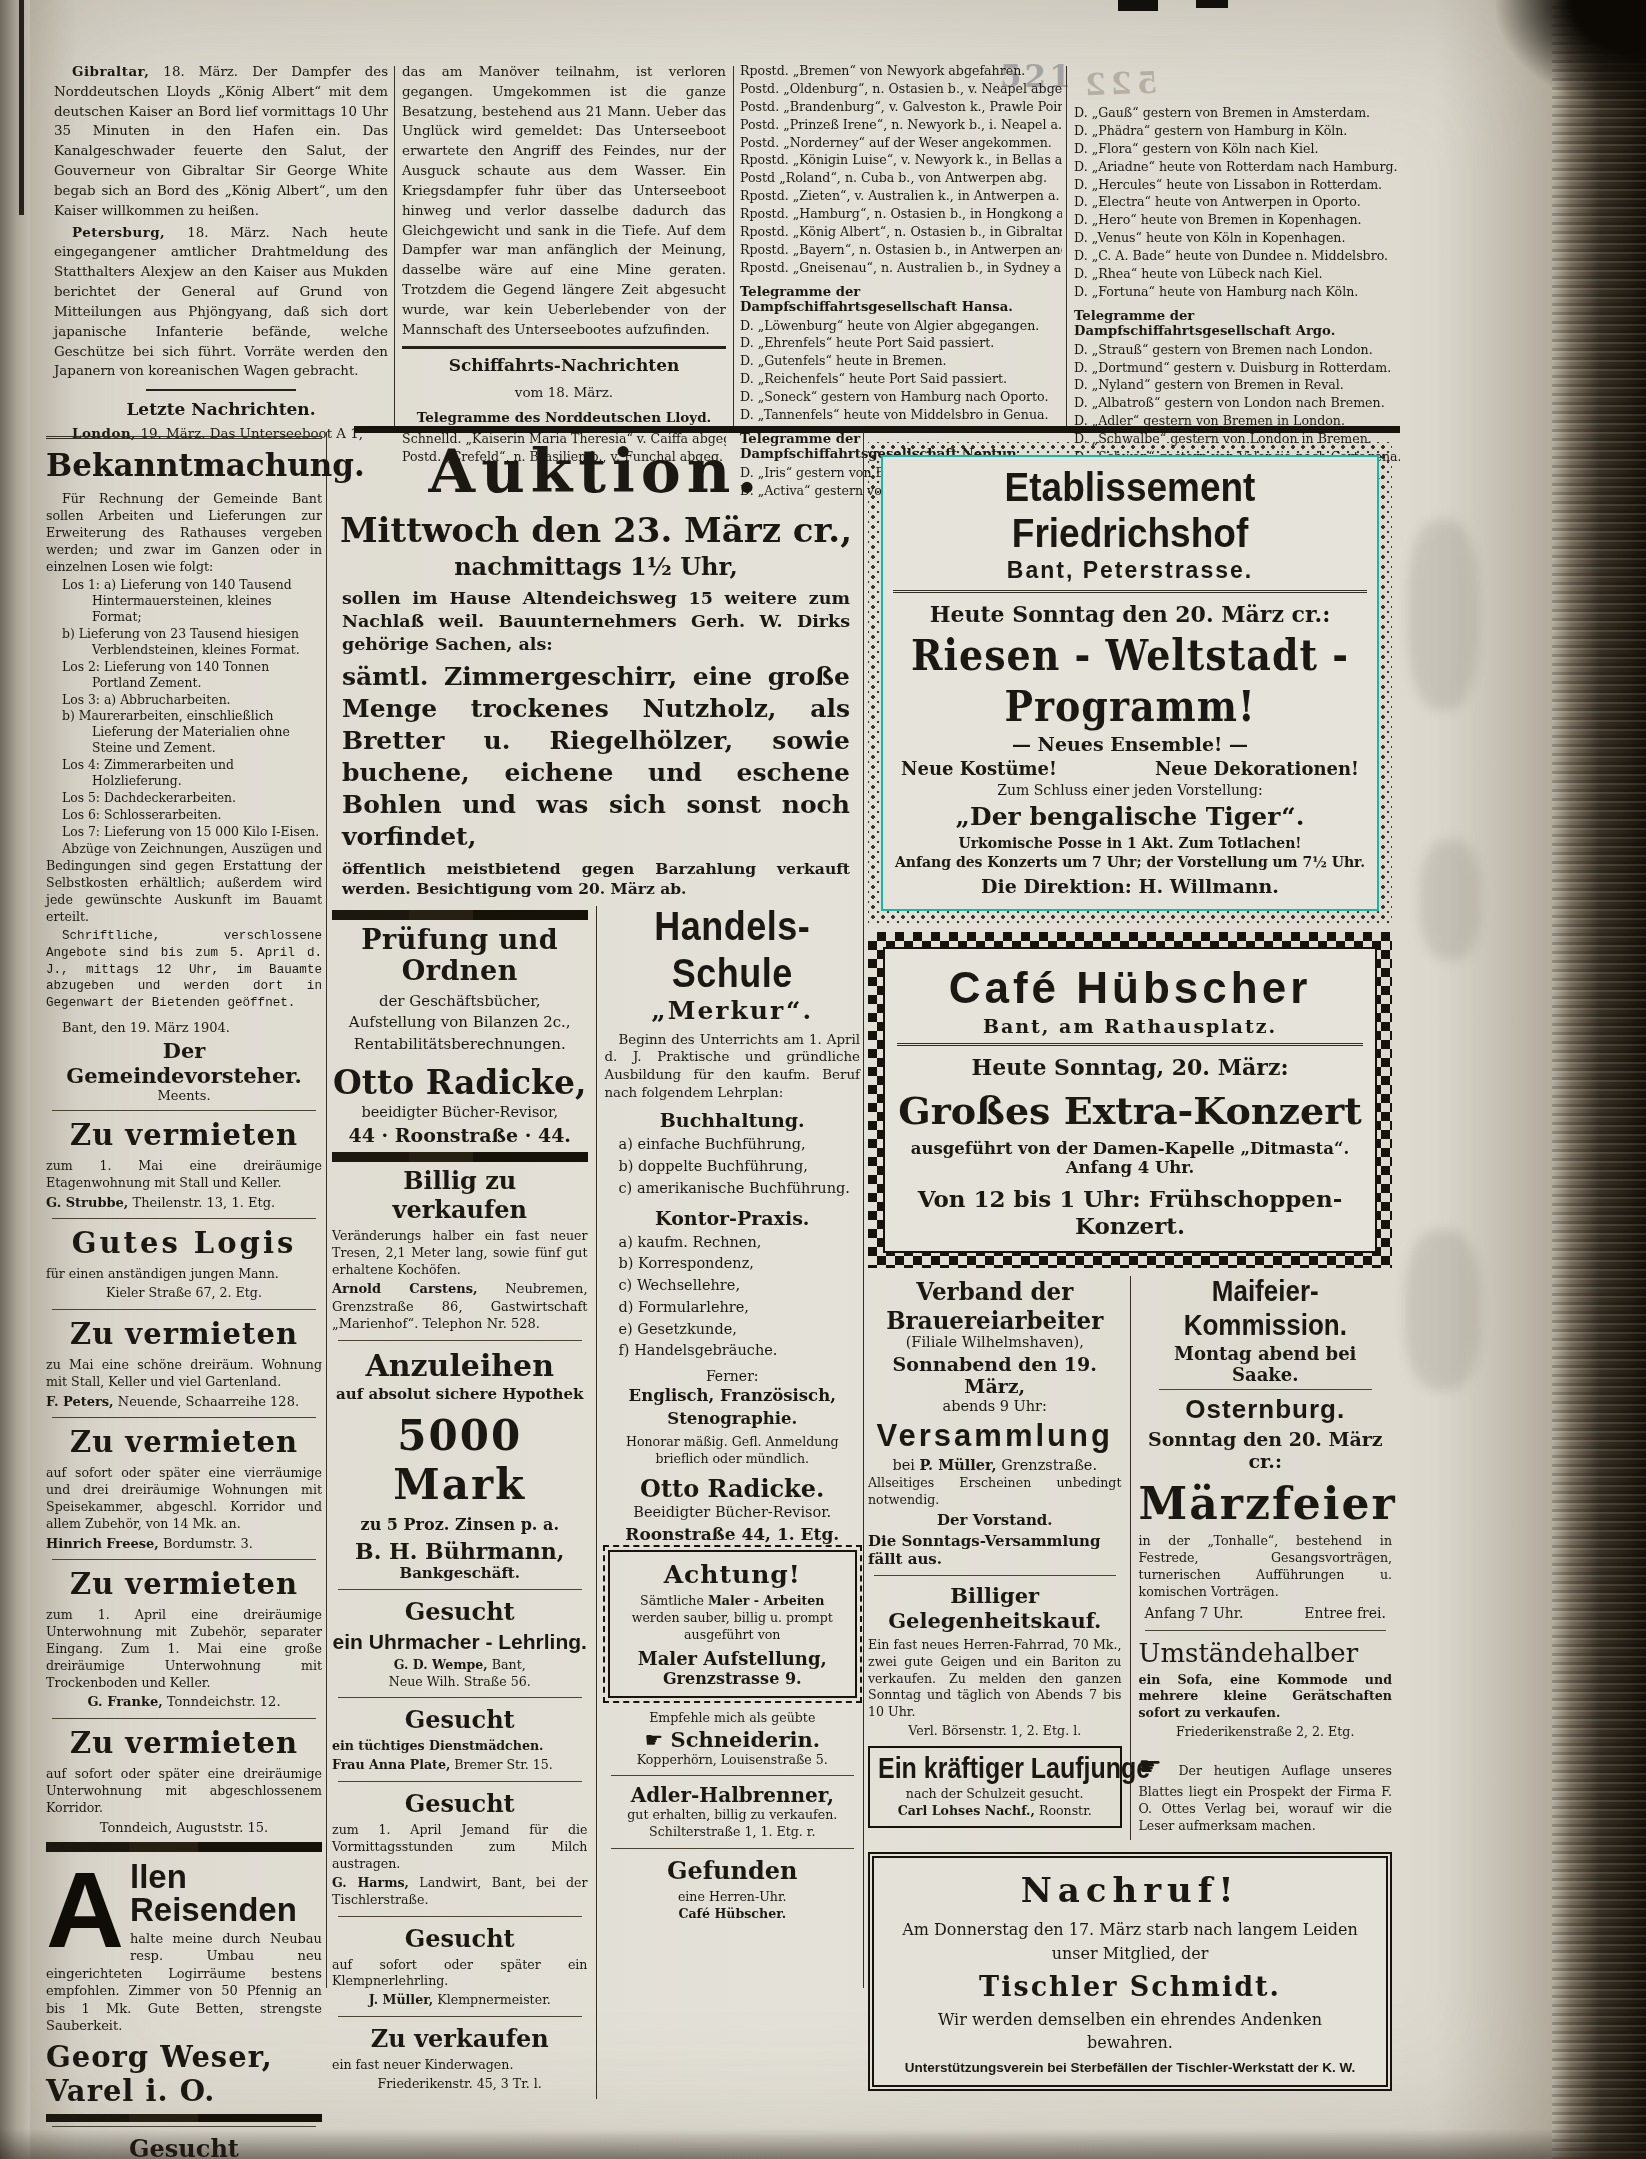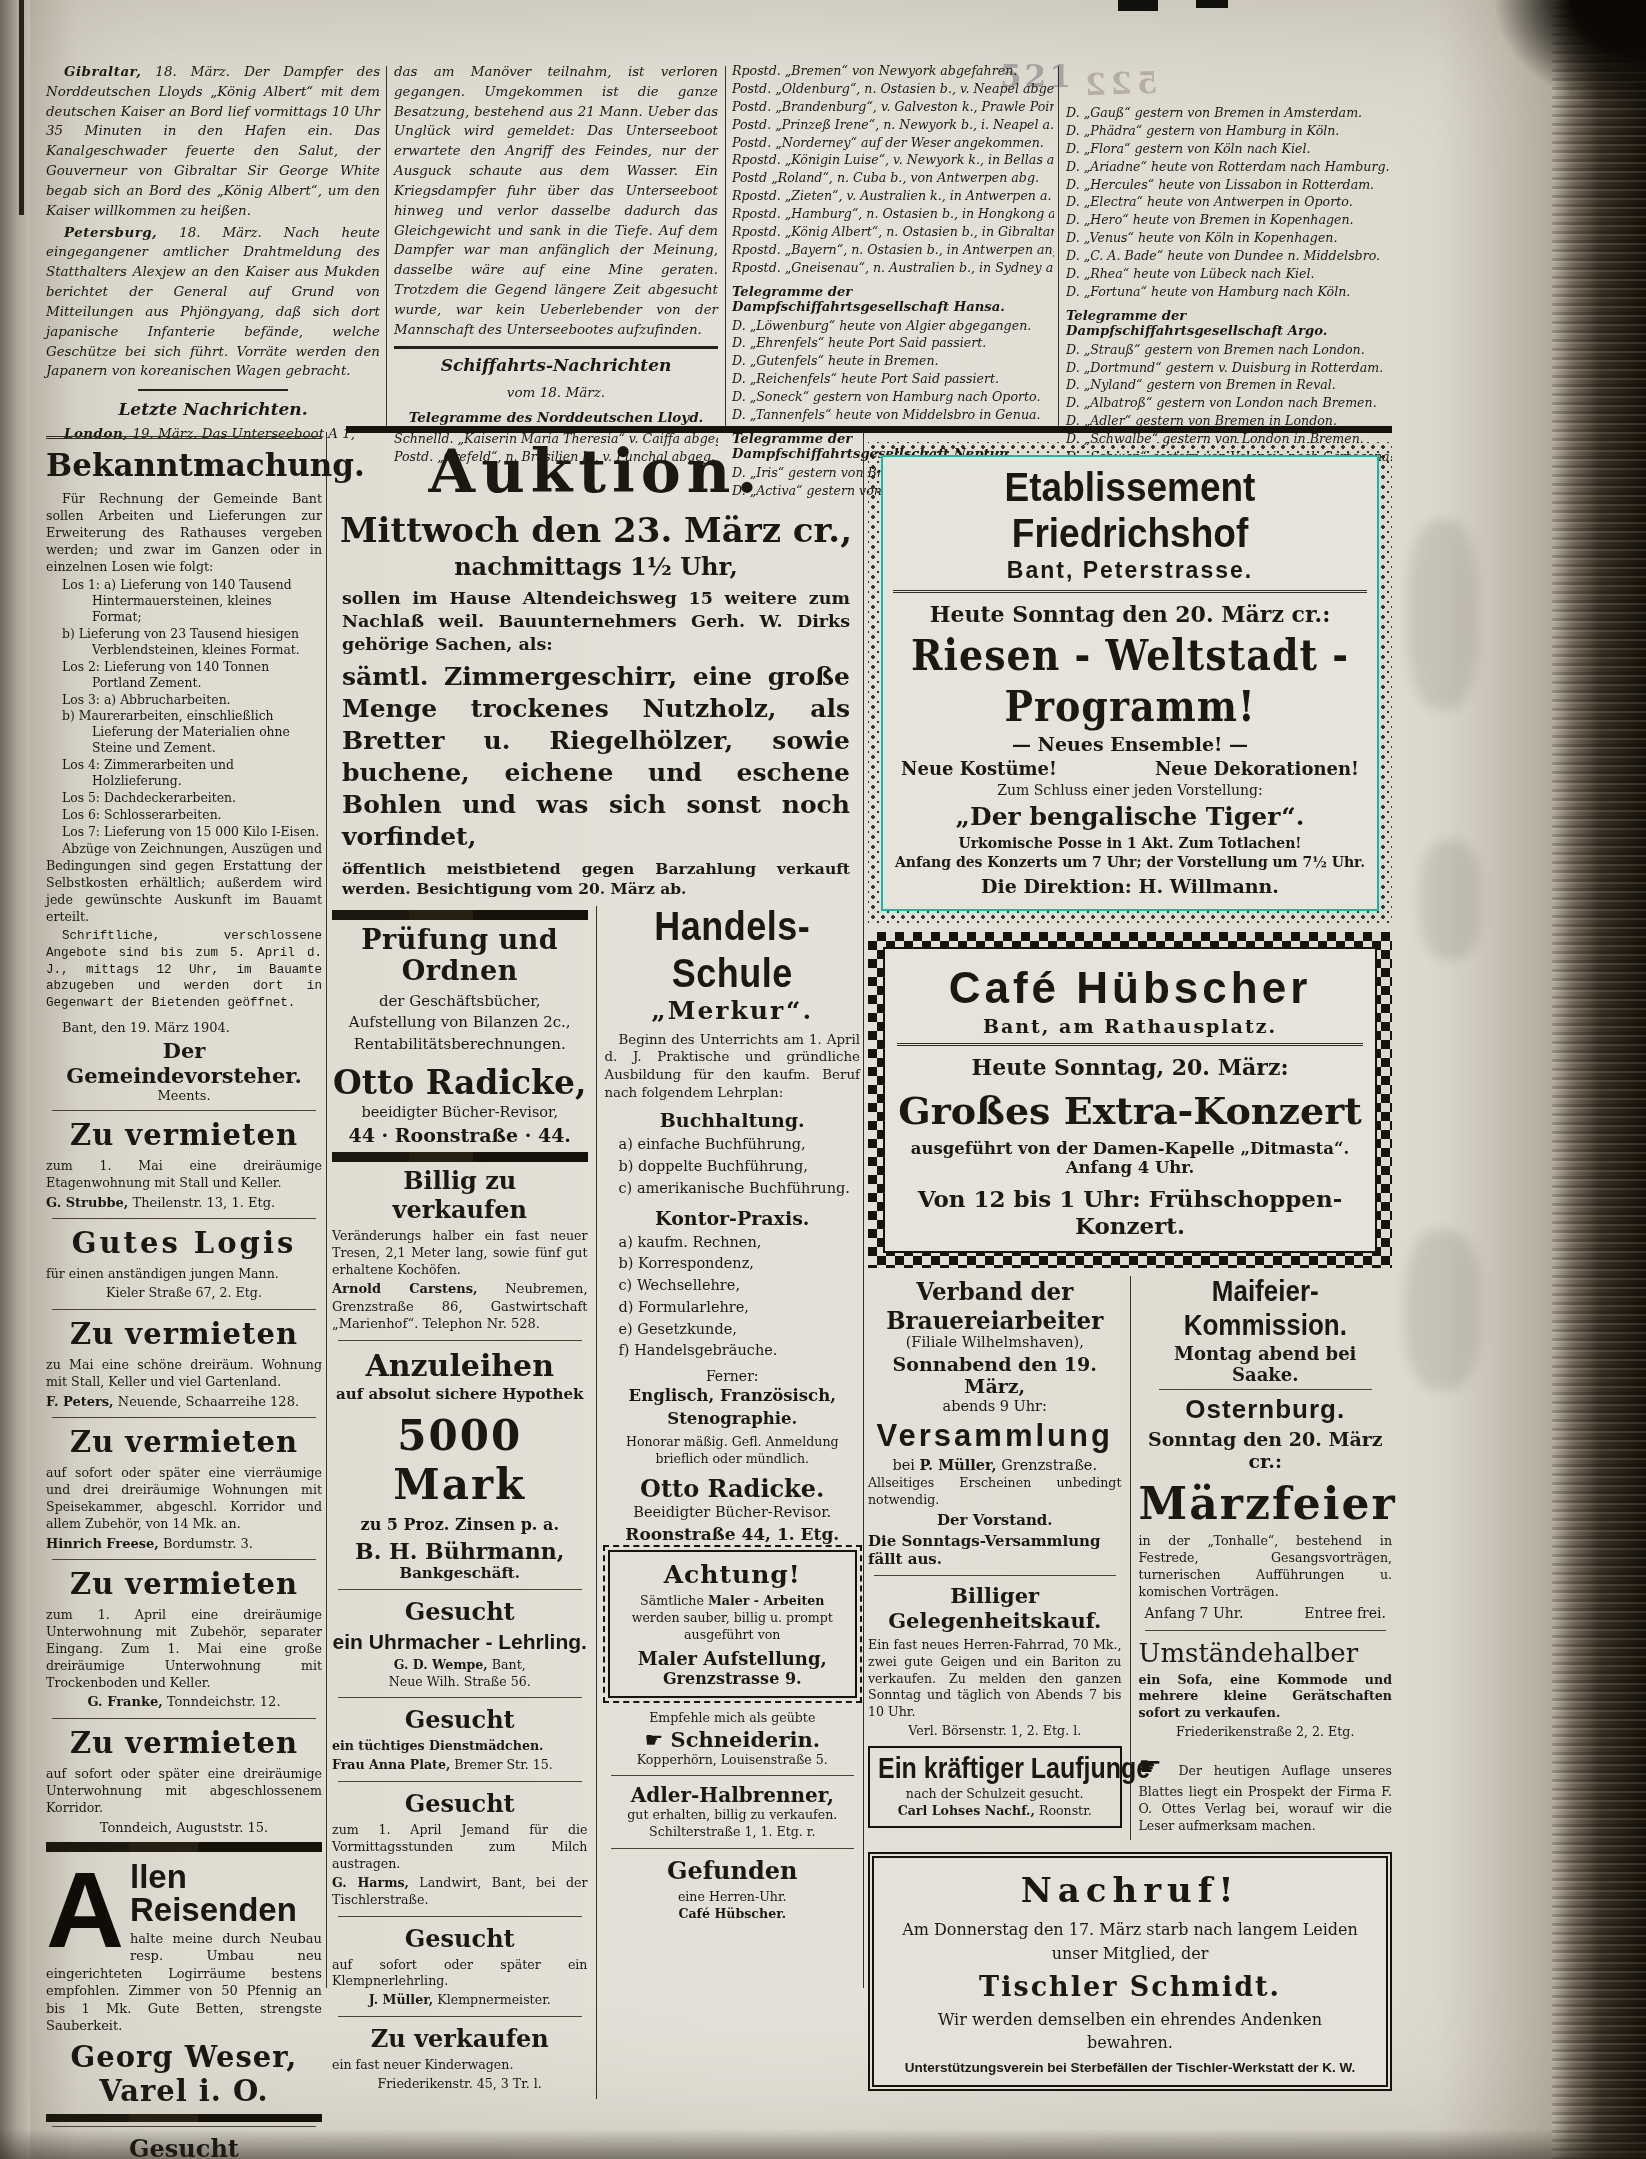--- a/index.html
+++ b/index.html
@@ -16,21 +16,21 @@
   .binding::before{content:"";position:absolute;inset:0;
          background:repeating-linear-gradient(180deg,rgba(255,255,255,.10) 0 2px,transparent 2px 6px,rgba(0,0,0,.18) 6px 9px);}
   .binding-top{position:absolute;right:0;top:0;width:150px;height:110px;
          background:radial-gradient(ellipse at 100% 0,#0c0905 35%,transparent 72%);}
   .top-mark{position:absolute;background:#12100b;}
   .bottom-edge{position:absolute;left:0;right:0;bottom:0;height:30px;
          background:linear-gradient(0deg,rgba(35,28,20,.5),transparent);}
   .bleed-blob{position:absolute;filter:blur(6px);opacity:.12;background:#3a342a;border-radius:40%;}
 
   
-  .news{position:absolute;left:46px;top:62px;width:1346px;height:368px;font-style:italic;}
+  .news{position:absolute;left:54px;top:62px;width:1346px;height:368px;}
   .ncol{position:absolute;top:0;}
   .nvrule{position:absolute;top:4px;bottom:-2px;width:1px;background:#342e24;}
   .news-endbar{position:absolute;left:300px;right:0;top:364px;height:7px;background:#16120c;}
   .nbody{font-size:13.4px;line-height:1.48;text-align:justify;}
   .nbody p{margin:0 0 2px 0;text-indent:18px;}
   .nlead{font-weight:bold;letter-spacing:.5px;}
   .nhead{font-weight:bold;text-align:center;font-size:17px;margin:6px 0 2px;}
   .nhead-sm{font-weight:bold;text-align:center;font-size:13.5px;margin:5px 0 2px;}
   .nsubhead{font-weight:bold;font-size:13.2px;margin:7px 0 3px;}
   .shipline{font-size:12.6px;line-height:1.42;white-space:nowrap;overflow:hidden;}
@@ -59,21 +59,21 @@
   
   .bek-title{font-weight:bold;text-align:center;font-size:31px;margin:2px 0 8px;}
   .lot{padding-left:46px;text-indent:-30px;font-size:12.4px;line-height:1.28;margin:1px 0;text-align:left;}
   .dateline{margin-top:8px;padding-left:16px;font-size:13px;}
   .sig-big{font-weight:bold;text-align:center;font-size:21px;margin:3px 0 0;}
   .sig-name{text-align:center;font-size:13px;}
   .reisende{position:relative;padding-top:4px;}
   .dropcap{float:left;font-family:"Liberation Sans",sans-serif;font-weight:bold;
            font-size:108px;line-height:.82;margin:6px 6px 0 0;color:#100d08;}
   .reis-title{font-family:"Liberation Sans",sans-serif;font-weight:bold;font-size:33px;line-height:1;margin:0 0 4px;}
-  .reis-sig{font-weight:bold;font-size:29px;text-align:center;margin:6px 0 2px;letter-spacing:1px;clear:both;}
+  .reis-sig{font-weight:bold;font-size:29px;text-align:left;margin:6px 0 2px;letter-spacing:1px;clear:both;}
 
   
   .auk-title{font-weight:bold;text-align:center;font-size:60px;letter-spacing:6px;margin:0 0 4px;}
   .auk-l1{font-weight:bold;text-align:center;font-size:34px;margin:0 0 2px;}
   .auk-l2{font-weight:bold;text-align:center;font-size:24px;margin:0 0 6px;}
   .auk-body{font-weight:bold;font-size:17.5px;line-height:1.3;text-align:justify;margin:0 10px;}
   .auk-items{font-weight:bold;font-size:25px;line-height:1.28;text-align:justify;margin:6px 10px;}
   .auk-terms{font-weight:bold;font-size:15.5px;line-height:1.3;text-align:justify;margin:2px 10px;}
   .auk-sig{font-weight:bold;text-align:center;font-size:27px;margin:8px 0 2px;letter-spacing:2px;}
 

